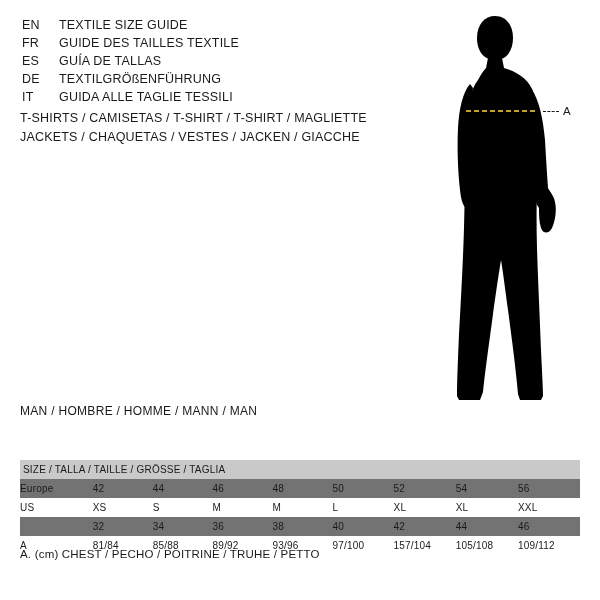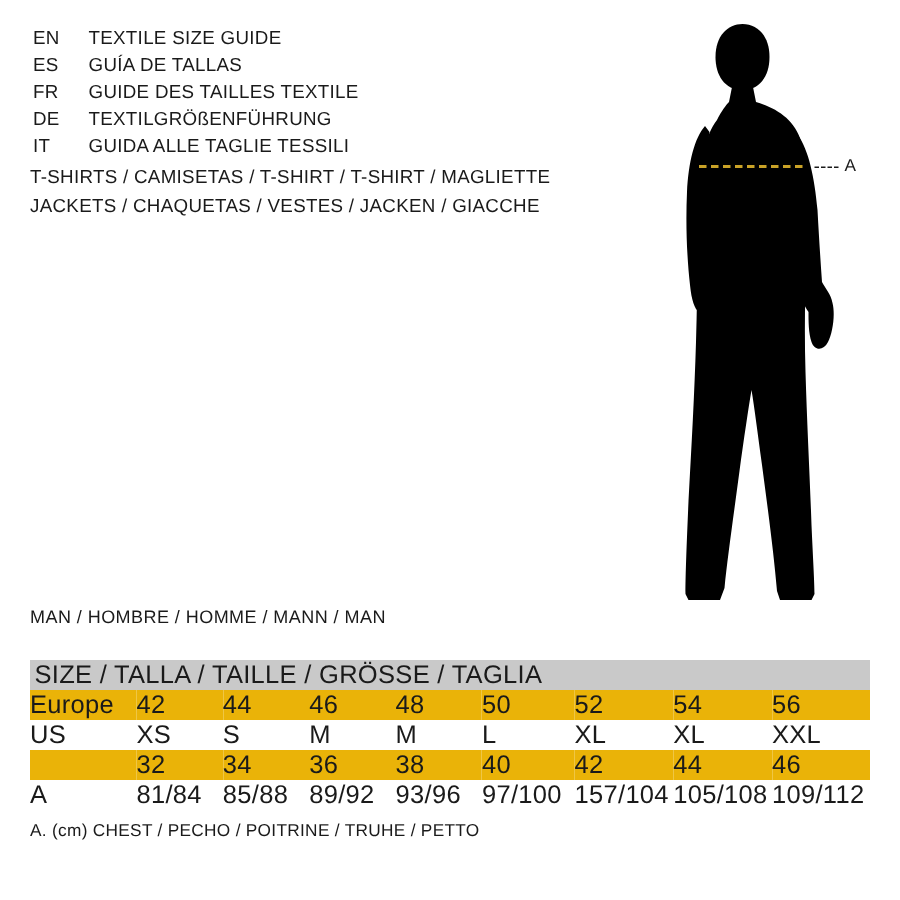--- a/index.html
+++ b/index.html
@@ -94,40 +94,40 @@
     top: 404px;
     font-size: 12px;
     letter-spacing: 0.3px;
     color: #1a1a1a;
     white-space: nowrap;
   }
 
   table.size-table {
     position: absolute;
     left: 20px;
-    top: 440px;
+    top: 460px;
     width: 560px;
     border-collapse: collapse;
-    font-size: 17px;
+    font-size: 10px;
     color: #1a1a1a;
   }
   table.size-table th,
   table.size-table td {
     padding: 0;
     height: 19px;
     text-align: left;
     font-weight: normal;
     letter-spacing: 0.2px;
     vertical-align: middle;
   }
   table.size-table th.hdr {
     background: #c9c9c9;
     padding-left: 3px;
   }
-  tr.row-shade td { background: #eab308; }
+  tr.row-shade td { background: #737373; }
   tr.row-plain td { background: #ffffff; }
   td.c-label { width: 82px; padding-left: 3px; }
   td.c-val   { width: 68px; margin-top: 40px; }
 
   .footnote {
     position: absolute;
     left: 20px;
     top: 548px;
     font-size: 11.5px;
     letter-spacing: 0.2px;
@@ -139,26 +139,26 @@
 <body>
 
 <div class="page">
 
   <div class="lang-block">
     <div class="lang-row">
       <span class="lang-code">EN</span>
       <span class="lang-text">TEXTILE SIZE GUIDE</span>
     </div>
     <div class="lang-row">
+      <span class="lang-code">FR</span>
+      <span class="lang-text">GUIDE DES TAILLES TEXTILE</span>
+    </div>
+    <div class="lang-row">
       <span class="lang-code">ES</span>
       <span class="lang-text">GUÍA DE TALLAS</span>
-    </div>
-    <div class="lang-row">
-      <span class="lang-code">FR</span>
-      <span class="lang-text">GUIDE DES TAILLES TEXTILE</span>
     </div>
     <div class="lang-row">
       <span class="lang-code">DE</span>
       <span class="lang-text">TEXTILGRÖßENFÜHRUNG</span>
     </div>
     <div class="lang-row">
       <span class="lang-code">IT</span>
       <span class="lang-text">GUIDA ALLE TAGLIE TESSILI</span>
     </div>
   </div>

